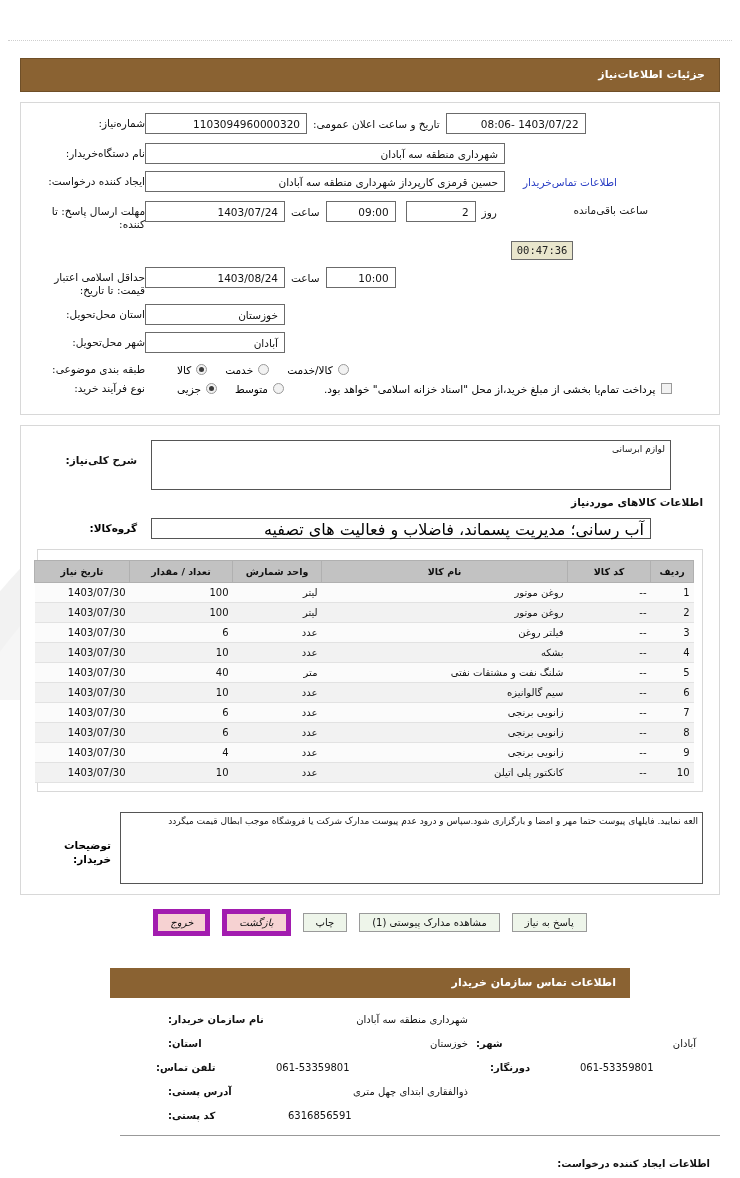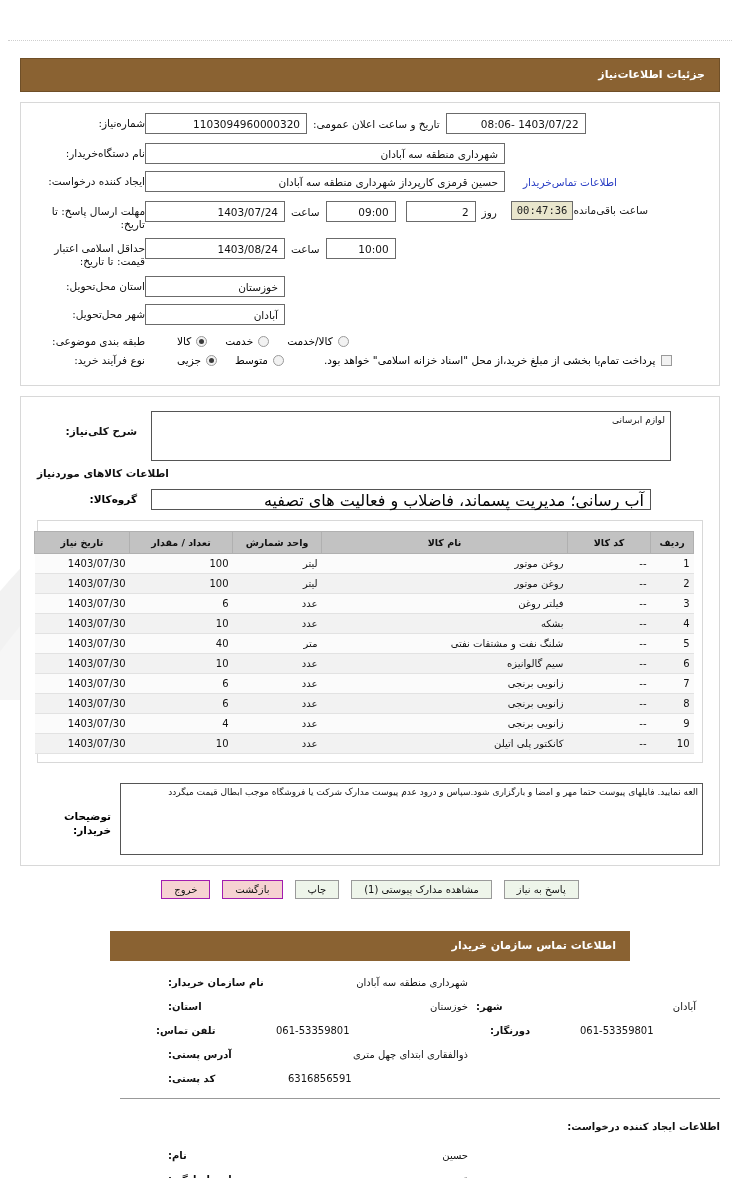--- a/index.html
+++ b/index.html
@@ -128,20 +128,21 @@
     background: #e9e6cd;
     border: 1px solid #6b6b6b;
     font-family: "DejaVu Sans Mono", "Liberation Mono", monospace;
     font-size: 10.5px;
     color: #222;
     height: 17px;
     line-height: 17px;
     padding: 0 5px;
     text-align: center;
     direction: ltr;
+    margin-top: 40px;
   }
   .timer-cap {
     font-size: 10.5px;
     line-height: 19px;
     padding-right: 6px;
     white-space: nowrap;
   }
 
   
   .radio-row {
@@ -209,21 +210,21 @@
     padding: 3px 5px;
     box-sizing: border-box;
     text-align: right;
     color: #111;
     overflow: hidden;
     line-height: 1.3;
   }
   .sub-head {
     font-weight: bold;
     font-size: 10.5px;
-    text-align: left;
+    text-align: right;
     margin: 0 0 10px 0;
     color: #111;
   }
   .group-row {
     display: flex;
     justify-content: flex-end;
     align-items: center;
     margin-bottom: 10px;
   }
   .group-label {
@@ -321,21 +322,22 @@
     padding: 3px 12px;
     border: 1px solid #9a9a9a;
     background: #eef5ea;
     color: #111;
     cursor: pointer;
     white-space: nowrap;
     font-family: inherit;
   }
   .btn.pink {
     background: #f6d2d2;
-    border: 1px solid #a21caf;
+    border: 5px solid #a21caf;
+    font-style: italic;
   }
 
   
   .contact-bar {
     background: #8a6232;
     color: #fff;
     font-size: 11px;
     font-weight: bold;
     padding: 8px 14px 9px 14px;
     width: 520px;
@@ -386,21 +388,21 @@
   .hrule {
     border: none;
     border-top: 1px solid #999;
     width: 600px;
     margin: 14px 0 0 0;
   }
   .creator-head {
     font-weight: bold;
     font-size: 10px;
     text-align: right;
-    margin: 22px 0 18px 0;
+    margin: 22px 10px 18px 0;
     padding-left: 190px;
     color: #111;
   }
 </style>
 </head>
 <body>
 
 <div class="page">
 
   <div class="top-rule"></div>
@@ -442,21 +444,21 @@
         <div class="spacer-flex"></div>
         <div class="timer-cap">ساعت باقی‌مانده</div>
         <div class="timer-box">00:47:36</div>
         <div style="width:8px"></div>
         <div class="inline-lab">روز</div>
         <div class="fbox w-days">2</div>
         <div style="width:10px"></div>
         <div class="fbox w-time">09:00</div>
         <div class="inline-lab">ساعت</div>
         <div class="fbox w-date">1403/07/24</div>
-        <div class="flabel">مهلت ارسال پاسخ: تا تاریخ:</div>
+        <div class="flabel">مهلت ارسال پاسخ: تا کننده:</div>
       </div>
 
       <div class="frow">
         <div class="spacer-flex"></div>
         <div class="fbox w-time">10:00</div>
         <div class="inline-lab">ساعت</div>
         <div class="fbox w-date">1403/08/24</div>
         <div class="flabel">حداقل اسلامی اعتبار قیمت: تا تاریخ:</div>
       </div>
 

